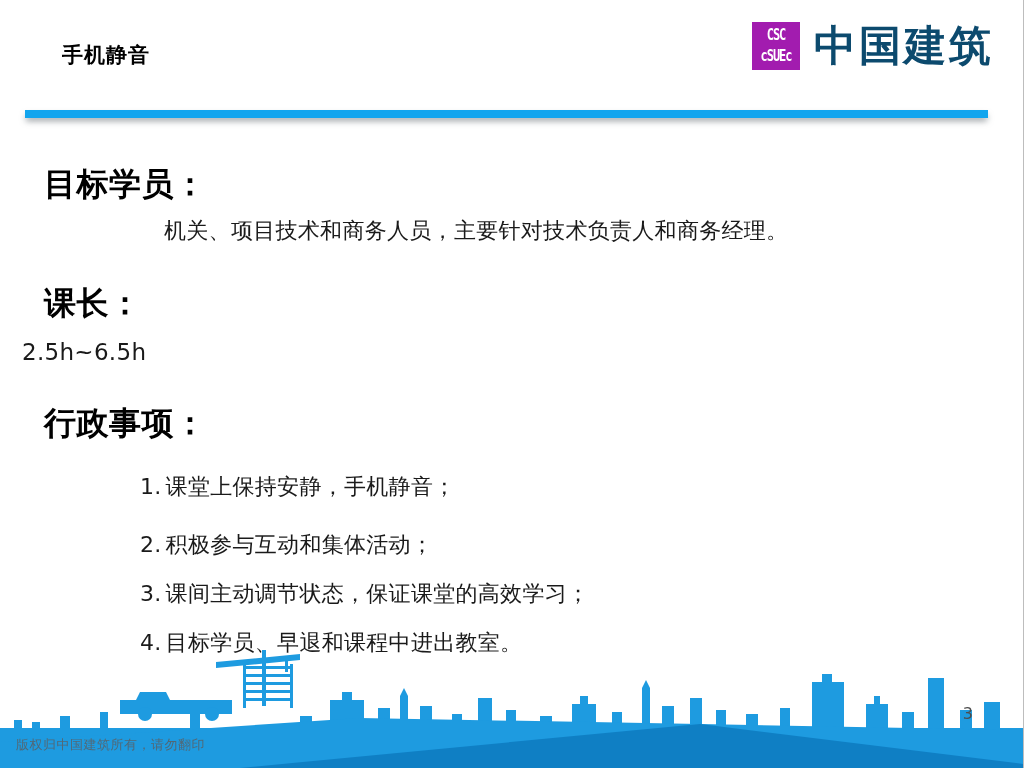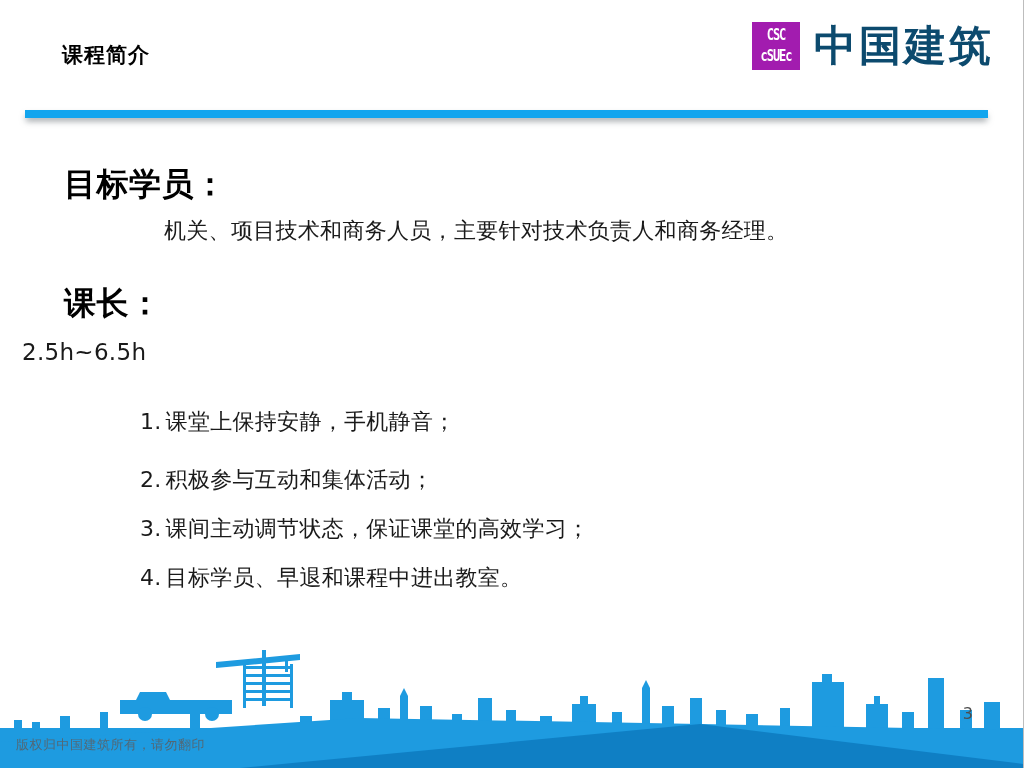--- a/index.html
+++ b/index.html
@@ -49,21 +49,21 @@
     position:absolute; left:25px; top:110px; width:963px; height:8px;
     background:#12A5EE;
     box-shadow:0 4px 6px -1px rgba(120,128,134,0.75);
   }
 
   
   #body-area { position:absolute; left:0; top:130px; width:1024px; height:520px; }
   .section { position:absolute; left:0; width:1024px; }
   .sec-head {
     font-size:32px; font-weight:bold; color:#000000;
-    padding-left:64px; line-height:1.15; letter-spacing:0.5px;
+    padding-left:44px; line-height:1.15; letter-spacing:0.5px;
   }
   .sec-body {
     font-size:22px; color:#1a1a1a; padding-left:140px;
     line-height:1.3; letter-spacing:0.3px;
   }
   .sec-body.mono-num { font-size:23px; }
   .list-item {
     font-size:22px; color:#1a1a1a; padding-left:140px;
     line-height:1; letter-spacing:0.3px;
   }
@@ -84,21 +84,21 @@
     font-size:16px; color:#4c4c4c;
   }
 </style>
 </head>
 <body>
 
 <div id="slide">
 
   <div id="header">
 
-    <div id="slide-title">课程简介</div>
+    <div id="slide-title">手机静音</div>
 
     <div id="logo-block">
       <div id="logo-mark">
         <span class="mono top">CSC</span>
         <span class="mono bot">cSUEc</span>
       </div>
       <div id="logo-text">中国建筑</div>
     </div>
 
     <div id="header-rule"></div>
@@ -110,22 +110,23 @@
       <div class="sec-head">目标学员：</div>
       <div class="sec-body" style="margin-top:14px;margin-left:24px;">机关、项目技术和商务人员，主要针对技术负责人和商务经理。</div>
     </div>
 
     <div class="section" style="top:155px;">
       <div class="sec-head">课长：</div>
       <div class="sec-body mono-num" style="margin-top:16px;padding-left:22px;">2.5h~6.5h</div>
     </div>
 
     <div class="section" style="top:275px;">
+      <div class="sec-head">行政事项：</div>
 
-      <div class="list-item" style="margin-top:6px;">
+      <div class="list-item" style="margin-top:34px;">
         <span class="num">1.</span><span>课堂上保持安静，手机静音；</span>
       </div>
       <div class="list-item" style="margin-top:36px;">
         <span class="num">2.</span><span>积极参与互动和集体活动；</span>
       </div>
       <div class="list-item" style="margin-top:27px;">
         <span class="num">3.</span><span>课间主动调节状态，保证课堂的高效学习；</span>
       </div>
       <div class="list-item" style="margin-top:27px;">
         <span class="num">4.</span><span>目标学员、早退和课程中进出教室。</span>

